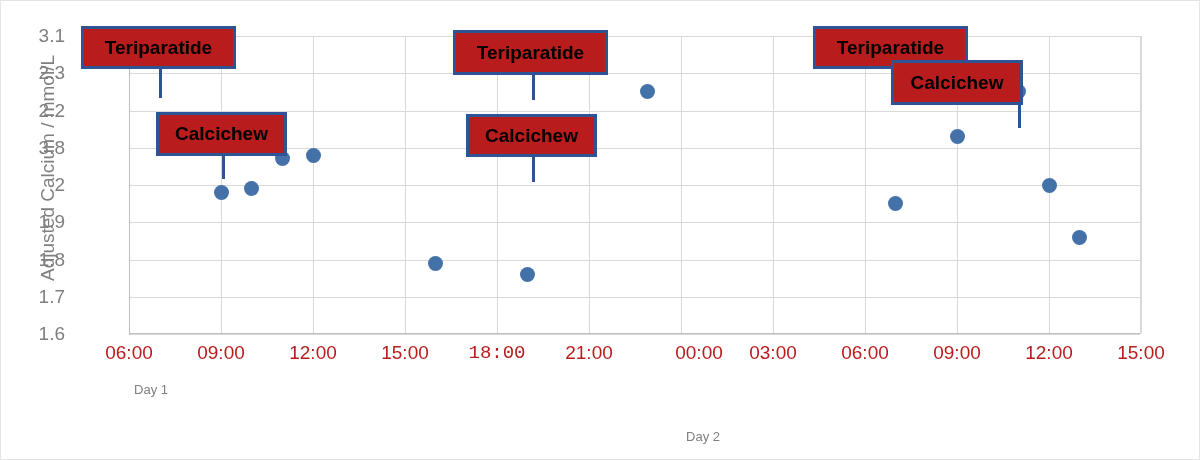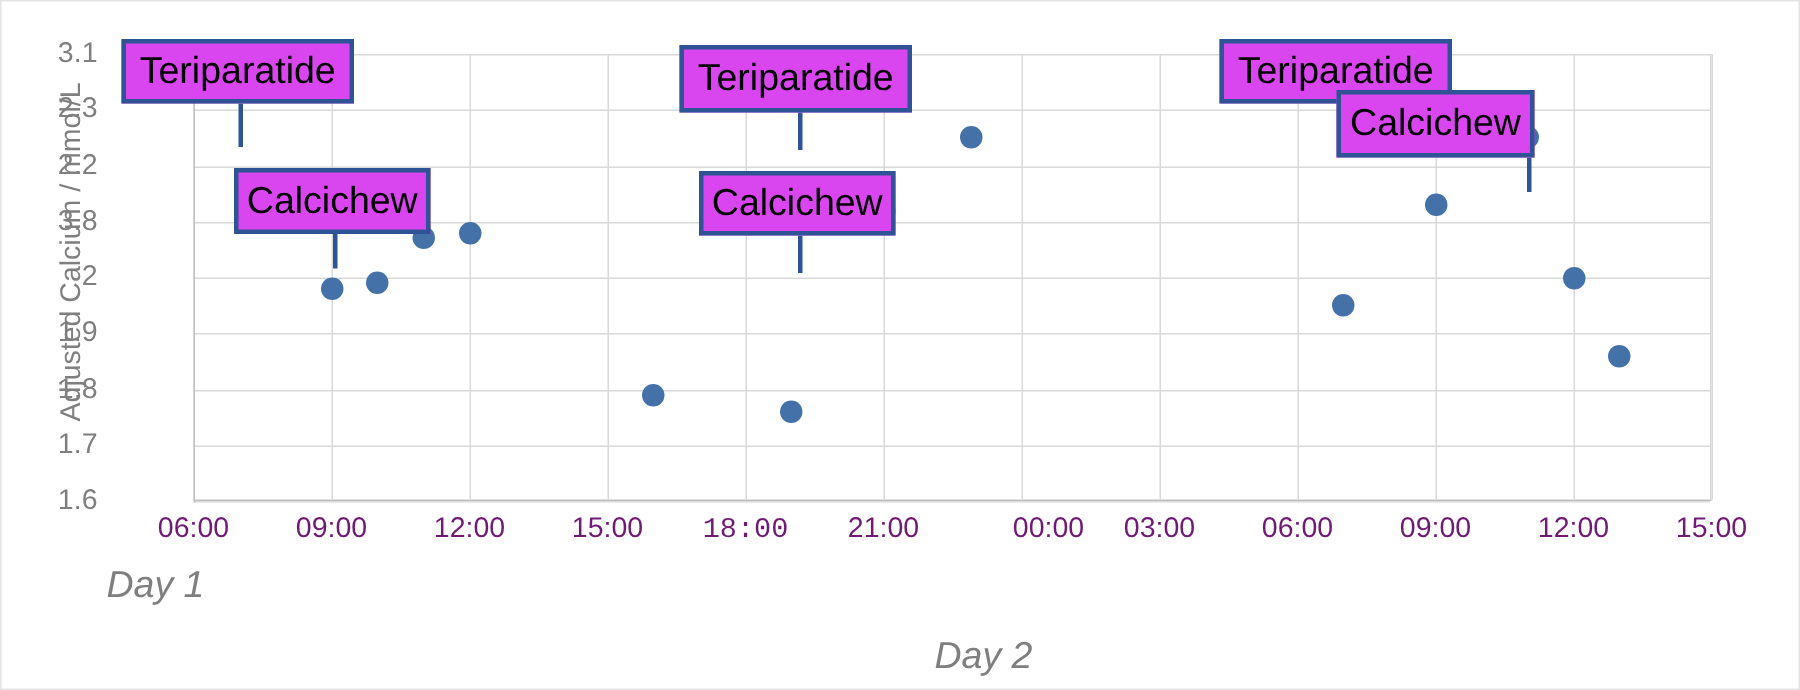--- a/index.html
+++ b/index.html
@@ -3,26 +3,26 @@
 <meta charset="utf-8">
 <style>
   html,body{margin:0;padding:0;}
   body{width:1200px;height:460px;background:#ffffff;font-family:"Liberation Sans",sans-serif;overflow:hidden;}
   #chart-root{position:relative;width:1200px;height:460px;box-sizing:border-box;border:1px solid #e4e4e4;background:#fff;}
   .plot{position:absolute;left:128px;top:35px;width:1012px;height:298px;box-sizing:border-box;border-right:1px solid #d9d9d9;border-bottom:1px solid #bfbfbf;}
   .gridline-h{position:absolute;left:0;right:0;height:0;border-top:1px solid #d9d9d9;}
   .gridline-v{position:absolute;top:0;bottom:0;width:0;border-left:1px solid #d9d9d9;}
   .axis-left{position:absolute;left:128px;top:35px;width:0;height:299px;border-left:1px solid #bfbfbf;}
   .ytick{position:absolute;right:1134px;text-align:right;width:60px;color:#7f7f7f;font-size:19px;line-height:19px;}
-  .xtick{position:absolute;top:341px;text-align:center;width:120px;color:#701a75;font-size:19px;line-height:22px;}
-  .daylabel{position:absolute;top:378px;text-align:left;width:160px;color:#7f7f7f;font-size:25px;line-height:22px;font-style:italic;}
+  .xtick{position:absolute;top:341px;text-align:center;width:120px;color:#b91c1c;font-size:19px;line-height:22px;}
+  .daylabel{position:absolute;top:378px;text-align:center;width:160px;color:#7f7f7f;font-size:13px;line-height:22px;}
   .ytitle{position:absolute;left:-118px;top:156px;width:330px;text-align:center;color:#7f7f7f;font-size:19px;transform:rotate(-90deg);}
   .xtitle{position:absolute;left:420px;top:414px;width:320px;text-align:center;color:#7f7f7f;font-size:19px;}
   .pt{position:absolute;width:15px;height:15px;border-radius:50%;background:#4472a8;}
-  .anno{position:absolute;box-sizing:border-box;border:3px solid #2f5496;background:#d946ef;color:#000000;font-size:25px;display:flex;align-items:center;justify-content:center;}
+  .anno{position:absolute;box-sizing:border-box;border:3px solid #2f5496;background:#b91c1c;color:#000000;font-size:19px;display:flex;align-items:center;justify-content:center;font-weight:bold;}
   .leader{position:absolute;width:0;border-left:3px solid #2f5496;}
 </style>
 </head>
 <body>
 
 <div id="chart-root">
 
   <div class="plot" id="plot-area">
       <div class="gridline-h" style="top: 0px;"></div>
       <div class="gridline-h" style="top: 37.25px;"></div>

